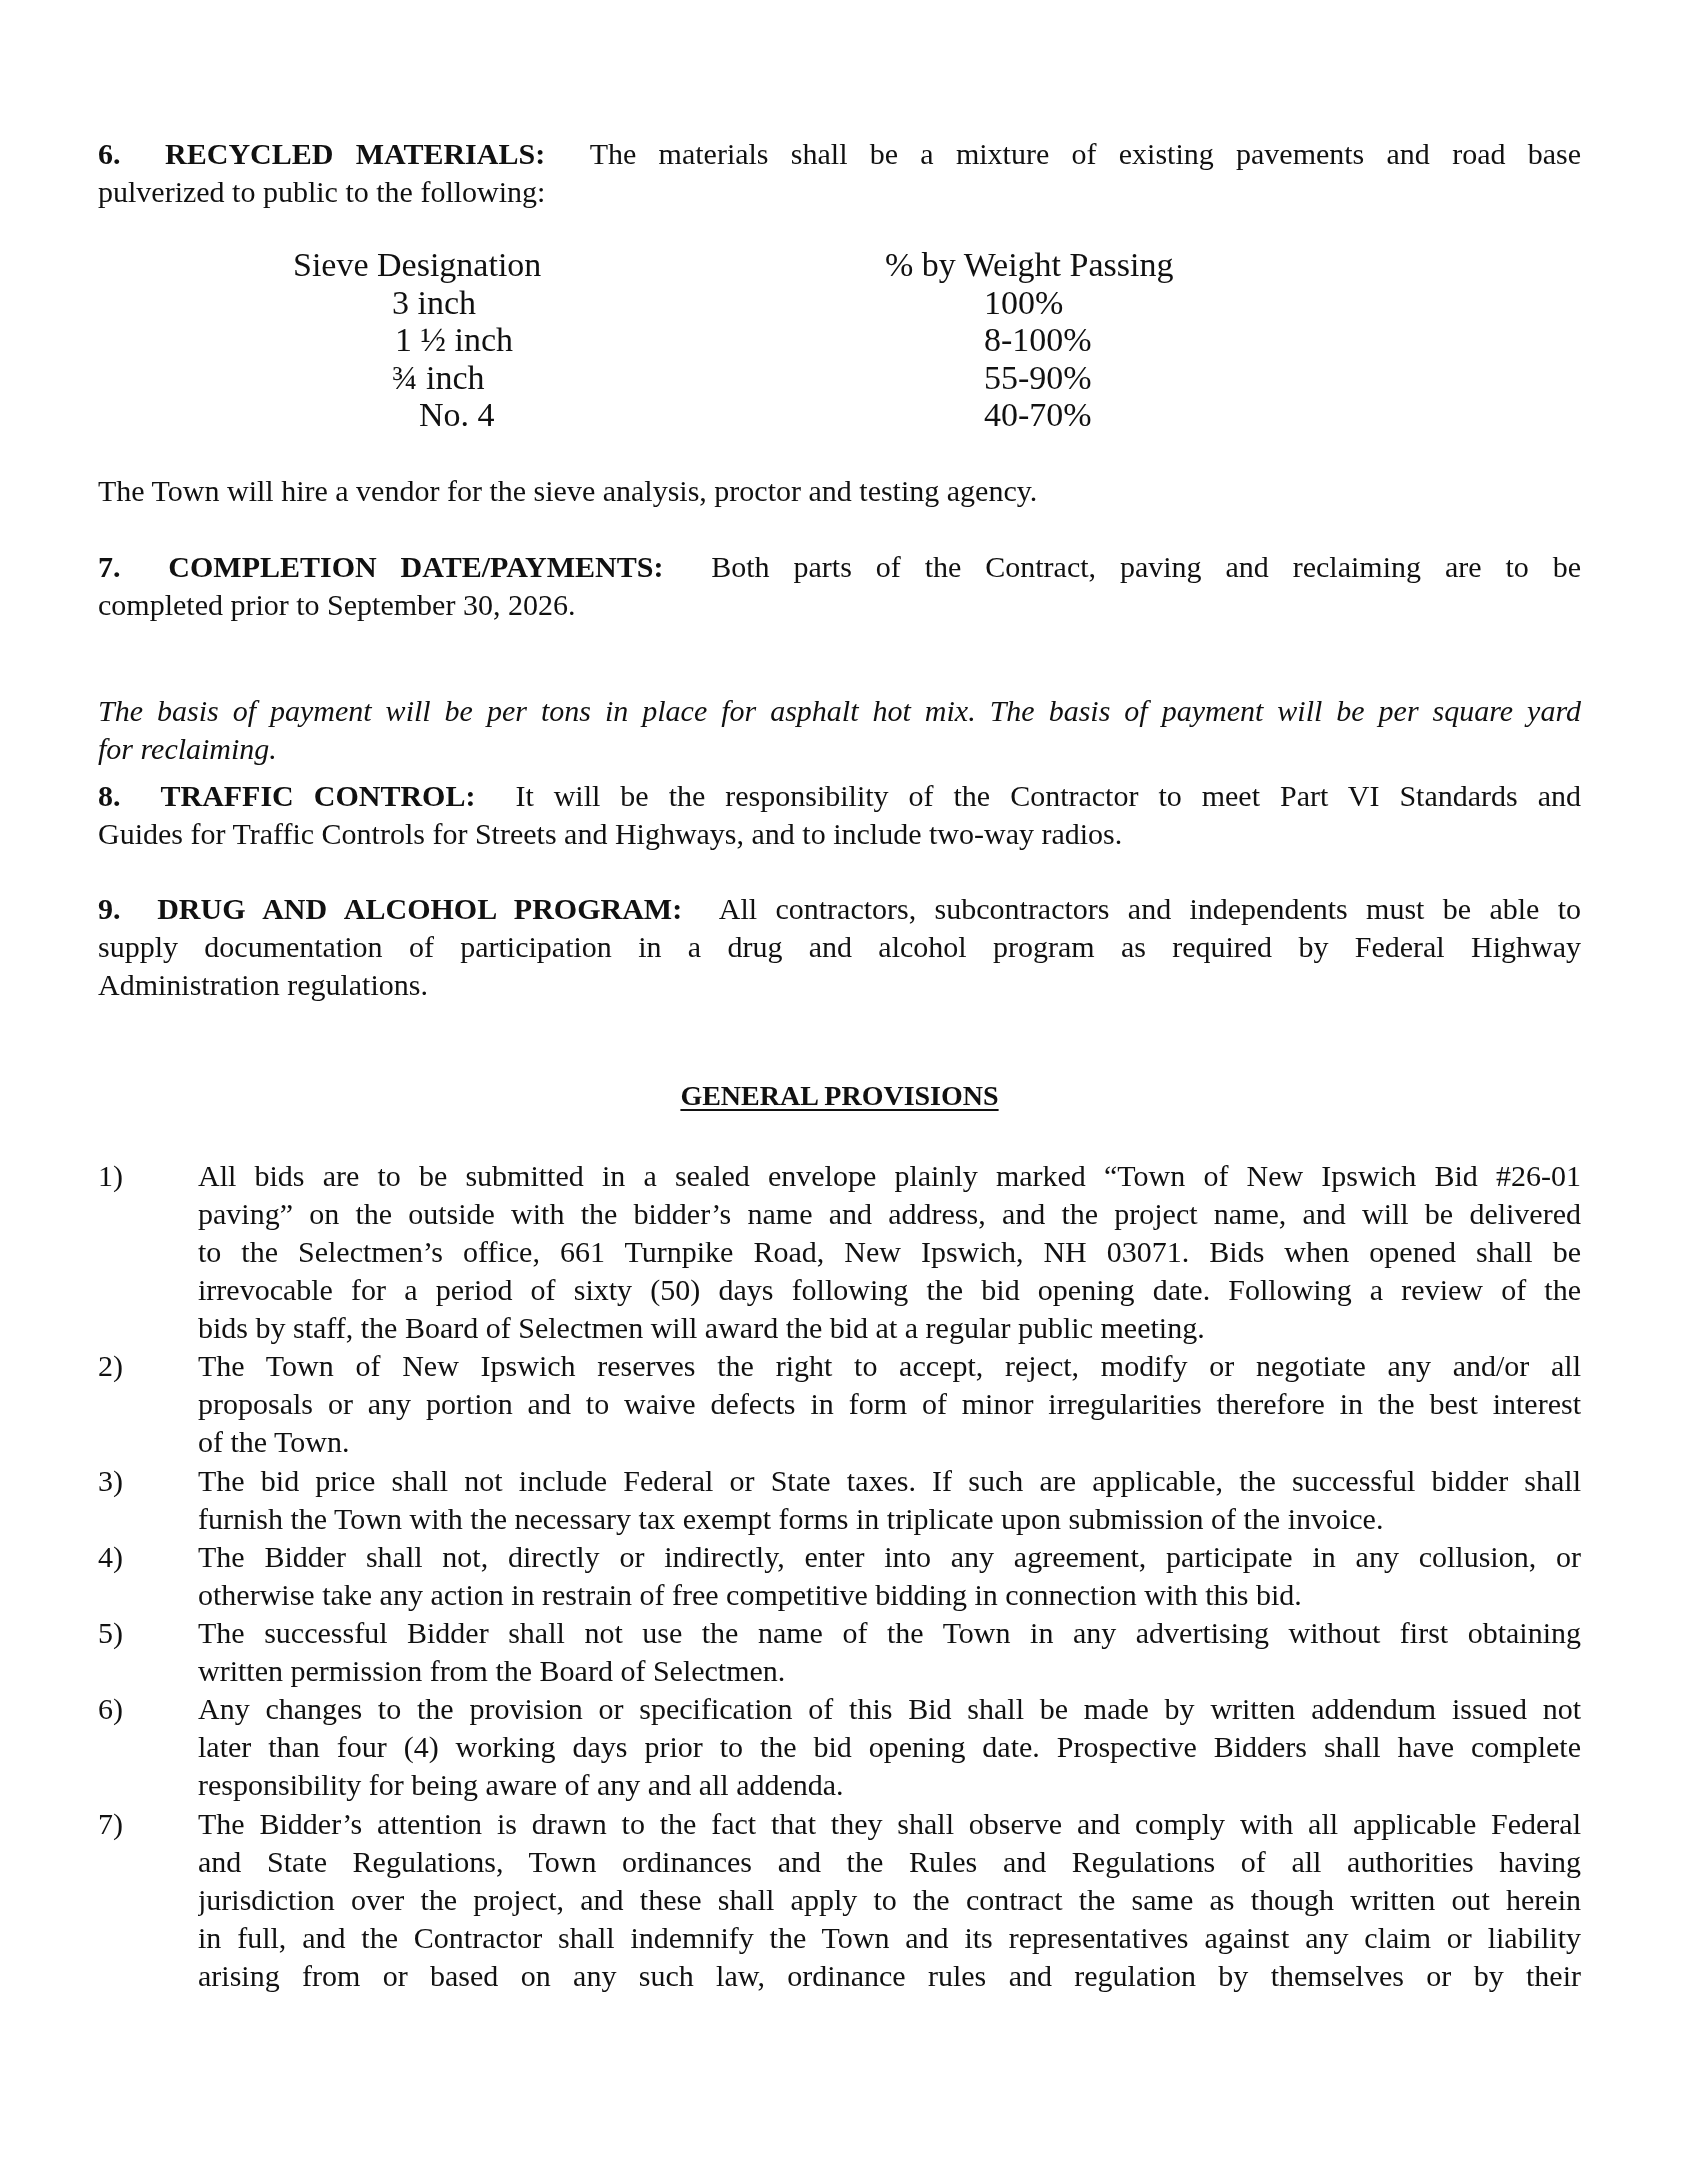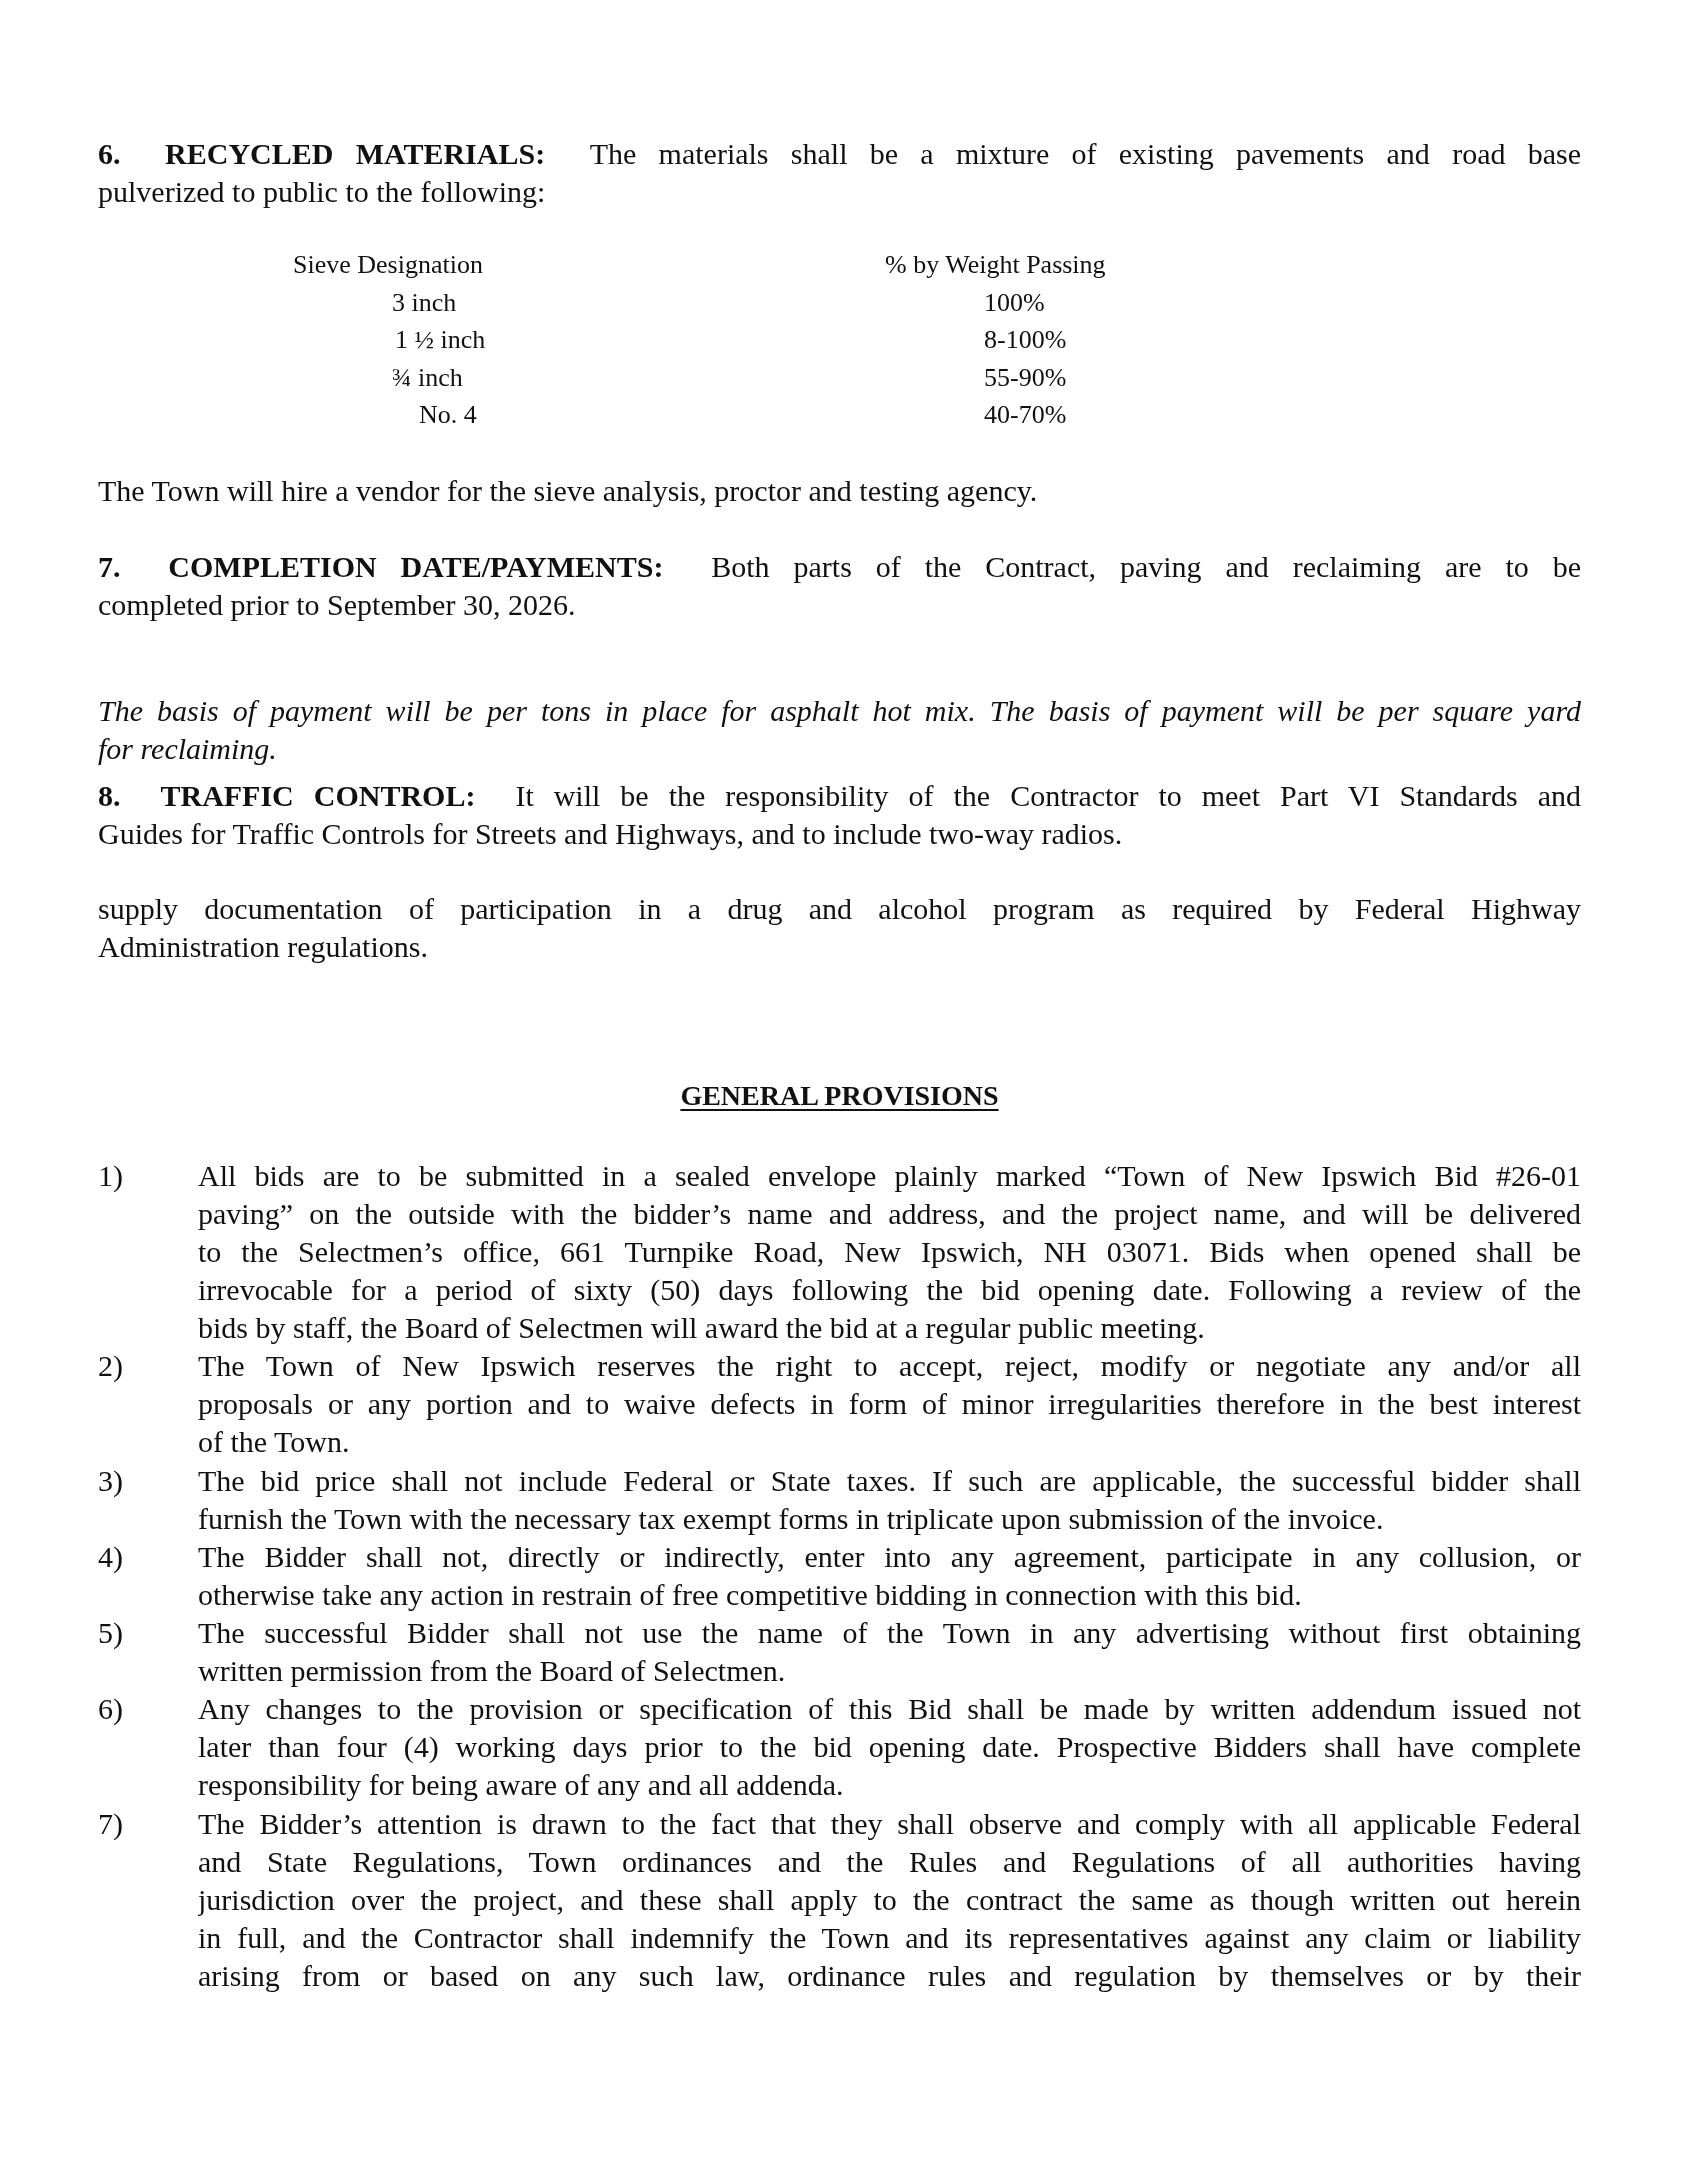--- a/index.html
+++ b/index.html
@@ -3,21 +3,21 @@
 <meta charset="utf-8">
 <style>
   html, body { margin: 0; padding: 0; background: #ffffff; }
   body { width: 1683px; height: 2178px; position: relative; overflow: hidden;
          font-family: "Liberation Serif", "DejaVu Serif", serif; color: #111111; }
   .page { position: absolute; left: 98px; top: 135px; width: 1483px; }
   .line { font-size: 30px; line-height: 38px; height: 38px; white-space: nowrap; }
   .just { text-align: justify; text-align-last: justify; white-space: normal; overflow: hidden; }
   .b { font-weight: bold; }
   .para { position: absolute; left: 0; width: 1483px; }
-  .sieve { position: absolute; font-size: 26px; line-height: 38px; }
+  .sieve { position: absolute; font-size: 34px; line-height: 38px; }
   .heading { position: absolute; left: 0; width: 1483px; text-align: center; font-size: 28px; font-weight: bold; text-decoration: underline; text-underline-offset: 4px; }
   .prov { position: absolute; left: 0; width: 1483px; }
   .prov .num { position: absolute; left: 0; top: 0; font-size: 30px; line-height: 38px; }
   .prov .body { position: absolute; left: 100px; width: 1383px; }
 </style>
 </head>
 <body>
 
 <div class="page">
 
@@ -60,20 +60,23 @@
   </div>
 
   <div class="para" style="top:642px;">
     <div class="line just">
       <span class="b">8.</span>&nbsp;&nbsp;<span class="b">TRAFFIC CONTROL:</span>&nbsp;&nbsp;<span>It will be the responsibility of the Contractor to meet Part VI Standards and</span>
     </div>
     <div class="line">Guides for Traffic Controls for Streets and Highways, and to include two-way radios.</div>
   </div>
 
   <div class="para" style="top:755px;">
+    <div class="line just">
+      <span class="b">9.</span>&nbsp;&nbsp;<span class="b">DRUG AND ALCOHOL PROGRAM:</span>&nbsp;&nbsp;<span>All contractors, subcontractors and independents must be able to</span>
+    </div>
     <div class="line just">supply documentation of participation in a drug and alcohol program as required by Federal Highway</div>
     <div class="line">Administration regulations.</div>
   </div>
 
   <div class="heading" style="top:945px;">GENERAL PROVISIONS</div>
 
   <div class="prov" style="top:1022px;">
     <div class="num">1)</div>
     <div class="body">
       <div class="line just">All bids are to be submitted in a sealed envelope plainly marked “Town of New Ipswich Bid #26-01</div>

